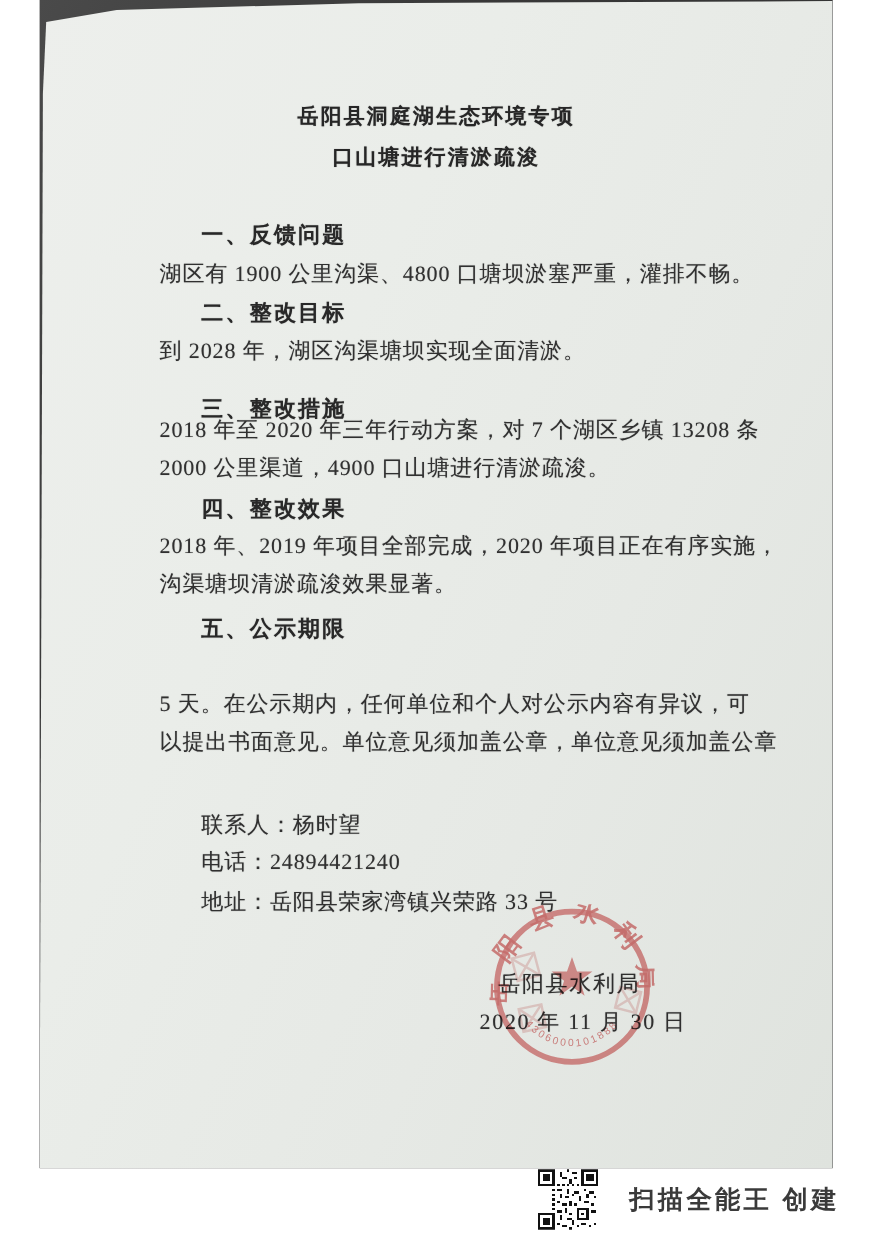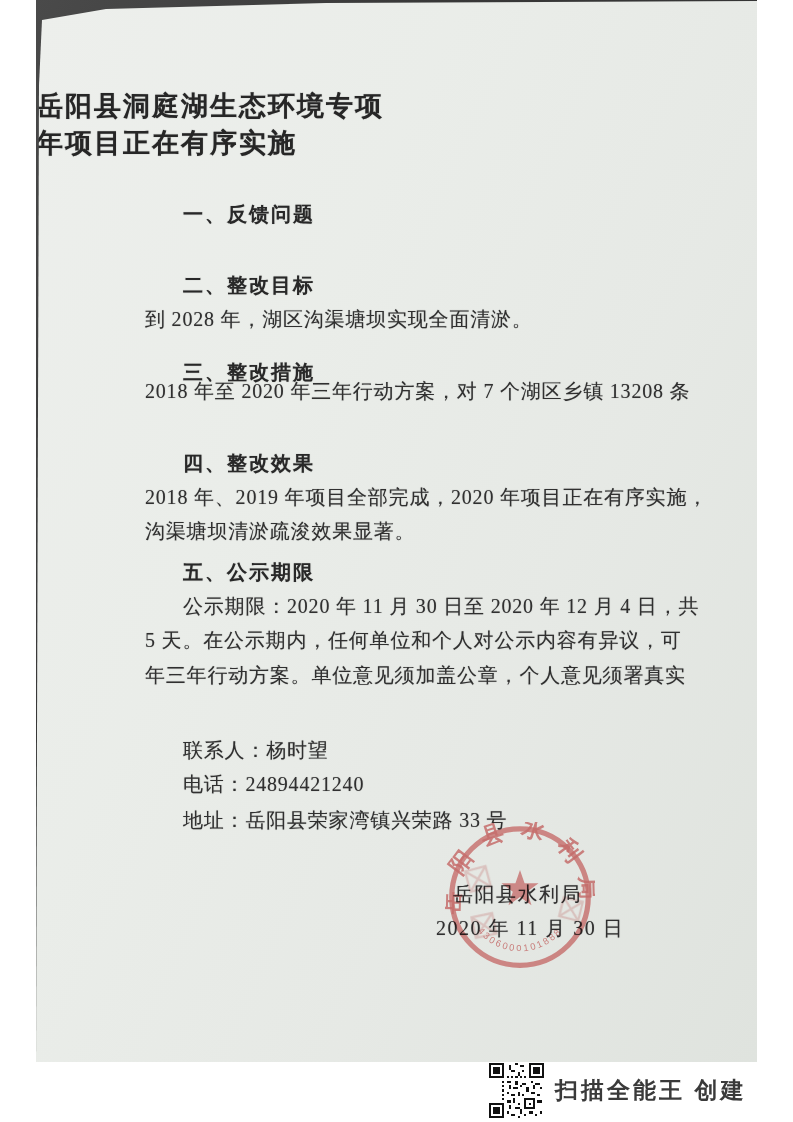--- a/index.html
+++ b/index.html
@@ -11,23 +11,23 @@
   .photo{
     position:absolute;left:36px;top:0;width:721px;height:1062px;
     background:linear-gradient(120deg,#4a4a4a 0%,#383838 30%,#2e2e2e 100%);
   }
   .paper{
     position:absolute;left:0;top:0;width:100%;height:100%;
     background:linear-gradient(115deg,#edefec 0%,#eaede9 35%,#e6e9e5 65%,#dfe3de 100%);
     clip-path:polygon(3px 85px,6px 20px,70px 9px,290px 3px,100% 1px,100% 100%,0 100%);
   }
   .doc-title{
-    position:absolute;left:0;top:88px;width:100%;
+    position:absolute;left:0;top:88px;width:100%;text-align:center;
     font-family:"Liberation Sans","DejaVu Sans",sans-serif;
-    font-weight:700;font-size:27px;line-height:37px;letter-spacing:2px;color:#262626;
+    font-weight:700;font-size:19px;line-height:37px;letter-spacing:2px;color:#262626;
     text-shadow:0 0 1px rgba(40,40,40,.45);
   }
   .ln{
     position:absolute;white-space:nowrap;font-size:20px;line-height:24px;color:#303030;
     letter-spacing:0.8px;text-shadow:0 0 1px rgba(45,45,45,.4);
   }
   .ln.h{
     font-family:"Liberation Sans","DejaVu Sans",sans-serif;font-weight:700;
     letter-spacing:2px;color:#282828;text-align:center;
   }
@@ -35,51 +35,52 @@
     position:absolute;white-space:nowrap;font-size:20px;color:#2f2f2f;
     letter-spacing:1.5px;text-shadow:0 0 1px rgba(45,45,45,.4);
   }
   .seal{
     position:absolute;left:409px;top:822px;width:150px;height:150px;
     mix-blend-mode:multiply;opacity:.92;
   }
   
   .watermark{
     position:absolute;left:489px;top:1062px;height:56px;
-    display:flex;align-items:center;gap:11px;
+    display:flex;align-items:center;gap:28px;
   }
   .qr{width:55px;height:55px;display:block;}
   .wm-label{
     font-family:"Liberation Sans","DejaVu Sans",sans-serif;
     font-size:23px;font-weight:600;letter-spacing:3px;color:#3a3a3a;white-space:nowrap;
   }
 </style>
 </head>
 <body>
 
 <div class="photo">
   <div class="paper">
 
     <div class="doc-title">
       <div>岳阳县洞庭湖生态环境专项</div>
-      <div>年项目正在有序实施</div>
+      <div>口山塘进行清淤疏浚</div>
     </div>
 
     <div class="ln h" style="top:202px;left:147px">一、反馈问题</div>
+    <div class="ln" style="top:237px;left:109px">湖区有 1900 公里沟渠、4800 口塘坝淤塞严重，灌排不畅。</div>
     <div class="ln h" style="top:273px;left:147px">二、整改目标</div>
     <div class="ln" style="top:307px;left:109px">到 2028 年，湖区沟渠塘坝实现全面清淤。</div>
     <div class="ln h" style="top:360px;left:147px">三、整改措施</div>
     <div class="ln" style="top:379px;left:109px">2018 年至 2020 年三年行动方案，对 7 个湖区乡镇 13208 条</div>
+    <div class="ln" style="top:414px;left:109px">2000 公里渠道，4900 口山塘进行清淤疏浚。</div>
     <div class="ln h" style="top:451px;left:147px">四、整改效果</div>
     <div class="ln" style="top:485px;left:109px">2018 年、2019 年项目全部完成，2020 年项目正在有序实施，</div>
     <div class="ln" style="top:519px;left:109px">沟渠塘坝清淤疏浚效果显著。</div>
     <div class="ln h" style="top:560px;left:147px">五、公示期限</div>
-    <div class="ln" style="top:594px;left:147px">公示期限：2020 年 11 月 30 日至 2020 年 12 月 4 日，共</div>
     <div class="ln" style="top:628px;left:109px">5 天。在公示期内，任何单位和个人对公示内容有异议，可</div>
-    <div class="ln" style="top:663px;left:109px">年三年行动方案。单位意见须加盖公章，个人意见须署真实</div>
+    <div class="ln" style="top:663px;left:109px">以提出书面意见。单位意见须加盖公章，单位意见须加盖公章</div>
     <div class="ln" style="top:738px;left:147px">联系人：杨时望</div>
     <div class="ln" style="top:772px;left:147px">电话：24894421240</div>
     <div class="ln" style="top:808px;left:147px">地址：岳阳县荣家湾镇兴荣路 33 号</div>
 
     <div class="sig" style="top:881px;left:417px">岳阳县水利局</div>
     <div class="sig" style="top:915px;left:400px">2020 年 11 月 30 日</div>
 
     <svg class="seal" viewBox="0 0 200 200" aria-hidden="true">
       <circle cx="100" cy="100" r="91" fill="none" stroke="#d96b6b" stroke-width="7" opacity="0.8"></circle>
       <path id="sealArc" d="M 22,122 A 81,81 0 1 1 178,122" fill="none"></path>

